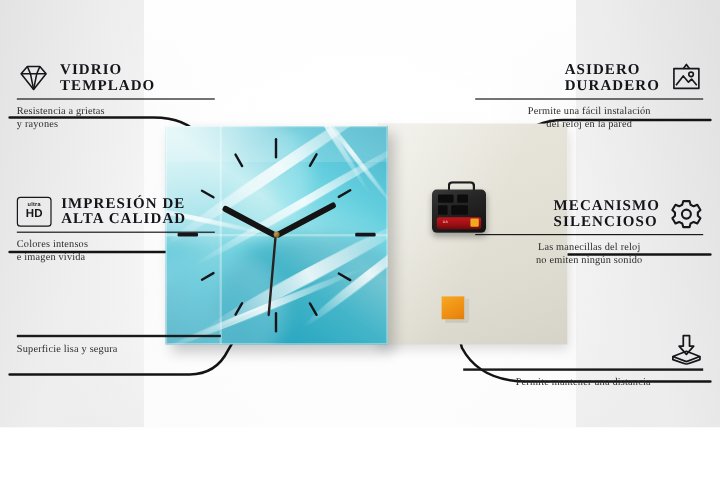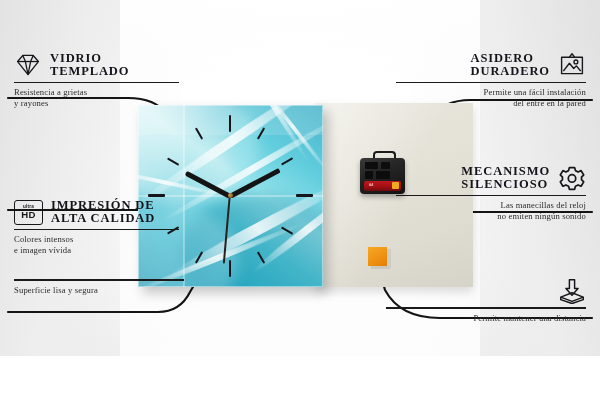--- a/index.html
+++ b/index.html
@@ -83,21 +83,21 @@
   
   .feat{position:absolute;}
   .feat .head{display:flex;align-items:center;gap:8px;}
   .feat.right .head{justify-content:flex-end;}
   .titles{line-height:1.06;}
   .t-line{font-size:12.5px;font-weight:bold;letter-spacing:.9px;color:#14141a;white-space:nowrap;
     font-family:"Liberation Serif",serif;}
   .feat.right .titles{text-align:left;}
   .rule{height:1.6px;background:#1a1a1a;margin:3px 0 4px 0;}
   .desc{font-size:8.6px;color:#2a2a2a;line-height:1.32;white-space:nowrap;letter-spacing:.15px;}
-  .feat.right .desc{text-align:right;}
+  .feat.right .desc{text-align:center;}
   .ico{width:28px;height:26px;flex:0 0 auto;display:block;}
 
   .hdbox{width:27px;height:23px;border:1.6px solid #17171b;border-radius:3px;
     display:flex;flex-direction:column;align-items:center;justify-content:center;flex:0 0 auto;}
   .hd-ultra{font-size:4.6px;font-weight:bold;letter-spacing:.2px;color:#17171b;line-height:1;
     font-family:"Liberation Sans",sans-serif;}
   .hd-big{font-size:9.6px;font-weight:bold;letter-spacing:.2px;color:#17171b;line-height:1.05;
     font-family:"Liberation Sans",sans-serif;}
 </style>
 </head>
@@ -210,21 +210,21 @@
       <div class="titles">
         <div class="t-line">VIDRIO</div>
         <div class="t-line">TEMPLADO</div>
       </div>
     </div>
     <div class="rule" style="width:165px;"></div>
     <div class="desc">Resistencia a grietas</div>
     <div class="desc">y rayones</div>
   </div>
 
-  <div class="feat left" style="left:14px;top:163px;width:175px;margin-top:36px;">
+  <div class="feat left" style="left:14px;top:163px;width:175px;">
     <div class="head">
       <div class="hdbox">
         <span class="hd-ultra">ultra</span>
         <span class="hd-big">HD</span>
       </div>
       <div class="titles">
         <div class="t-line">IMPRESIÓN DE</div>
         <div class="t-line">ALTA CALIDAD</div>
       </div>
     </div>
@@ -248,21 +248,21 @@
         <g fill="none" stroke="#17171b" stroke-width="1.6" stroke-linejoin="round">
           <path d="M13,6 L16,2 L19,6"></path>
           <rect x="4" y="6" width="24" height="19"></rect>
           <path d="M6,22 L13,13 L18,19 L21,16 L26,22"></path>
           <circle cx="20.5" cy="11.5" r="2.2"></circle>
         </g>
       </svg>
     </div>
     <div class="rule" style="width:190px;margin-left:auto;"></div>
     <div class="desc">Permite una fácil instalación</div>
-    <div class="desc">del entre en la pared</div>
+    <div class="desc">del reloj en la pared</div>
   </div>
 
   <div class="feat right" style="right:14px;top:165px;width:190px;">
     <div class="head">
       <div class="titles">
         <div class="t-line">MECANISMO</div>
         <div class="t-line">SILENCIOSO</div>
       </div>
       <svg class="ico" viewBox="0 0 32 30">
         <g fill="none" stroke="#17171b" stroke-width="2" stroke-linejoin="round">

